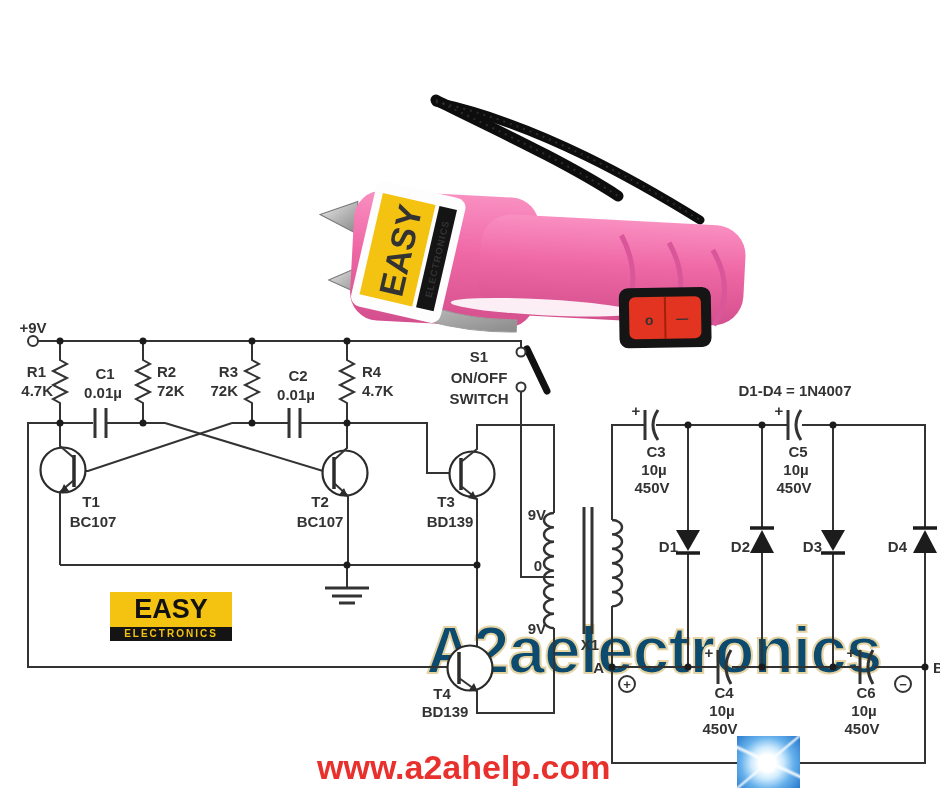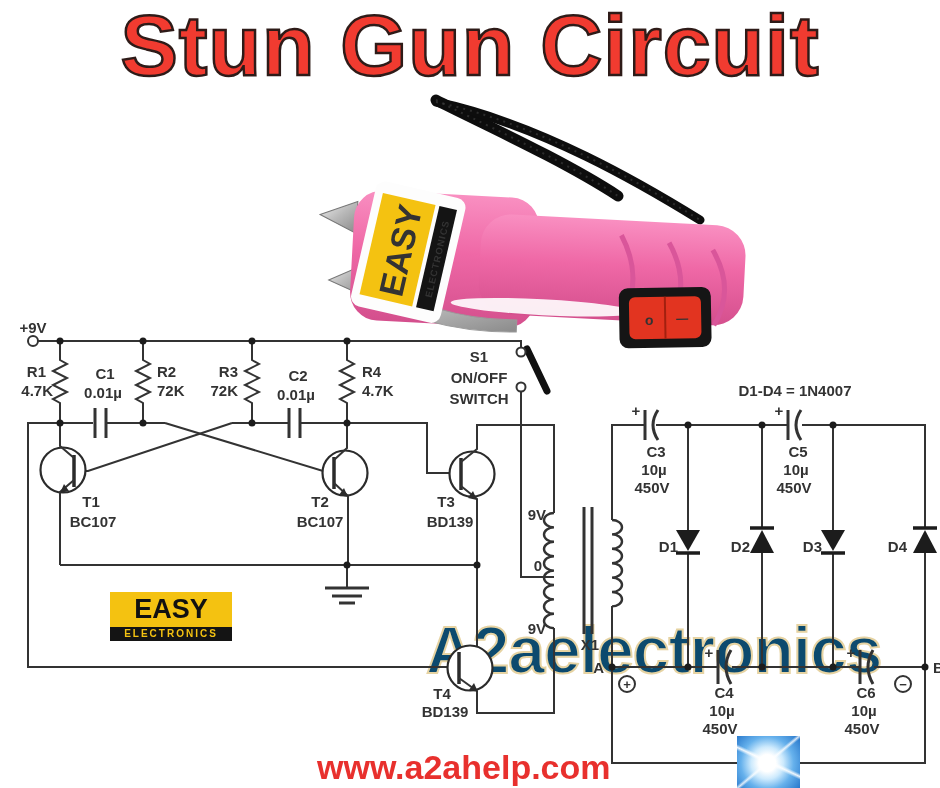--- a/index.html
+++ b/index.html
@@ -26,21 +26,20 @@
       linear-gradient(-40deg, transparent 47%, rgba(255,255,255,.8) 50%, transparent 53%),
       radial-gradient(circle at 48% 52%, #ffffff 0 20%, #cdeafd 38%, #66b1ec 62%, #2272c8 100%);}
   .website{position:absolute;left:317px;top:748px;z-index:4;
            font-size:34px;font-weight:bold;color:#e8302d;white-space:nowrap;}
 </style>
 </head>
 <body>
 
 <div class="stage">
 
-  <div class="title">Stun Gun Circuit</div>
   <div class="watermark">A2aelectronics</div>
 
   <svg class="schematic" width="940" height="788" viewBox="0 0 940 788">
     <defs>
       <linearGradient id="pink" x1="0" y1="0" x2="0" y2="1">
         <stop offset="0" stop-color="#f98fc1"></stop>
           <stop offset="0.45" stop-color="#ef68a6"></stop>
         <stop offset="1" stop-color="#d44f8d"></stop>
       </linearGradient>
       <linearGradient id="silver" x1="0" y1="0" x2="1" y2="1">

